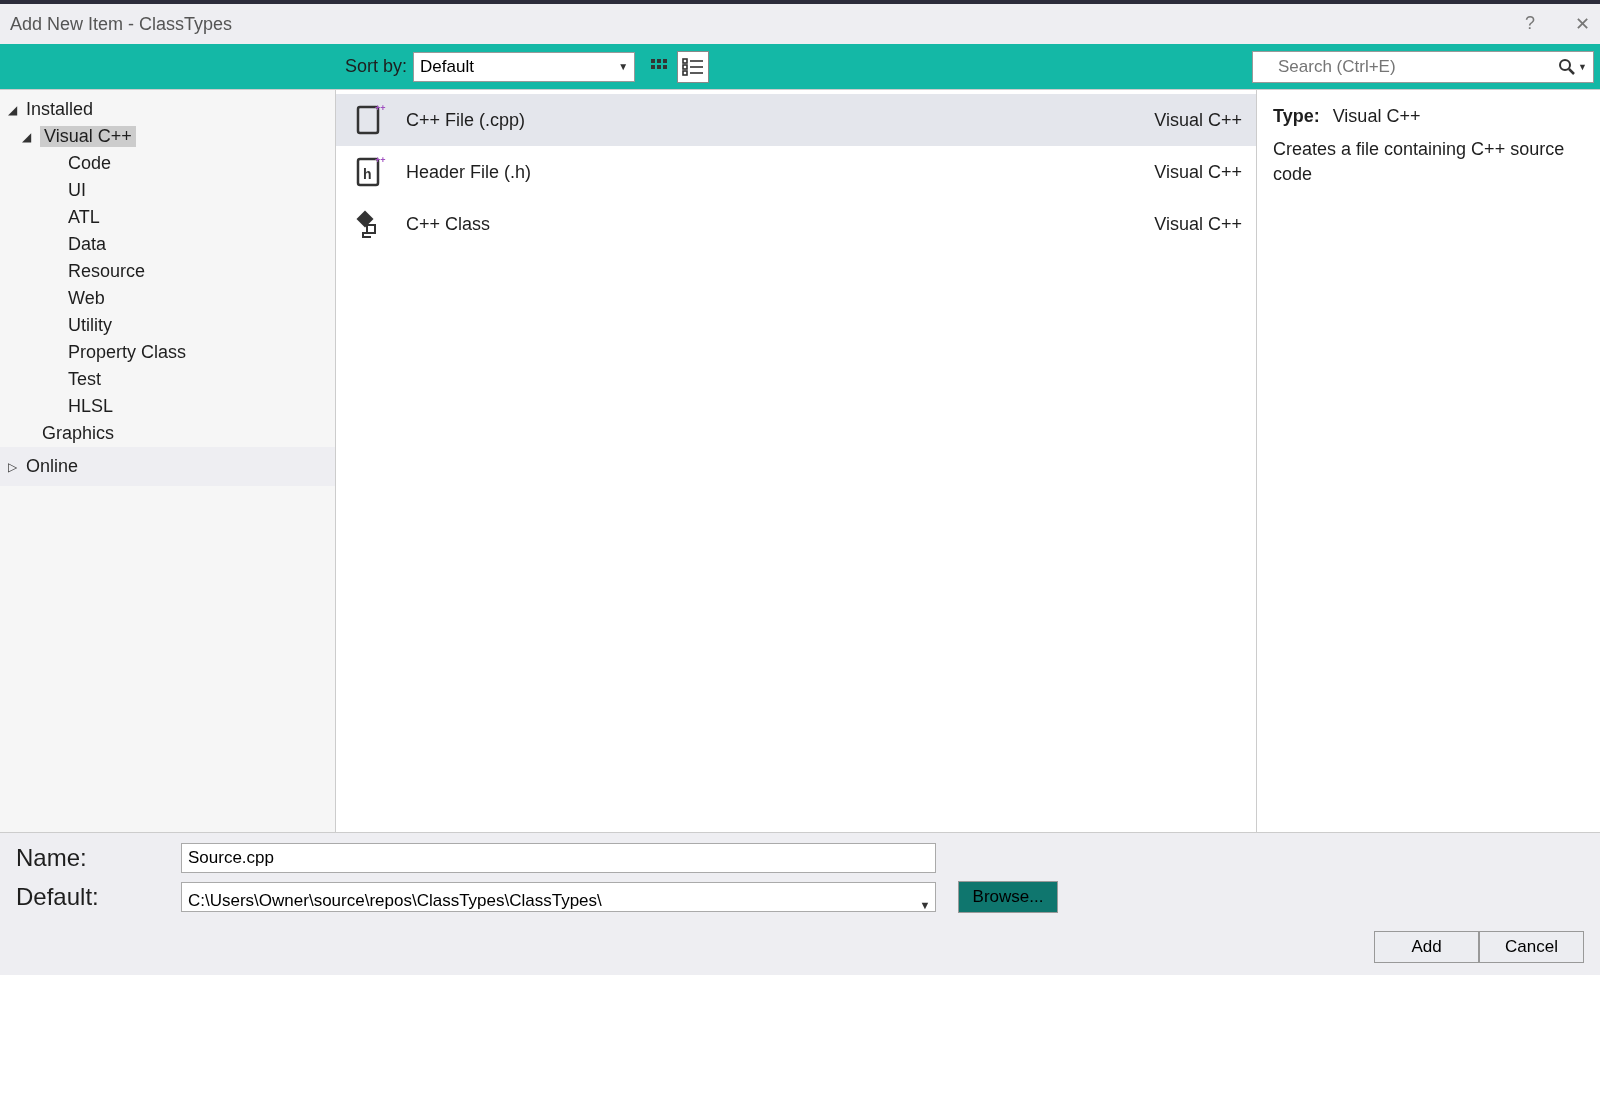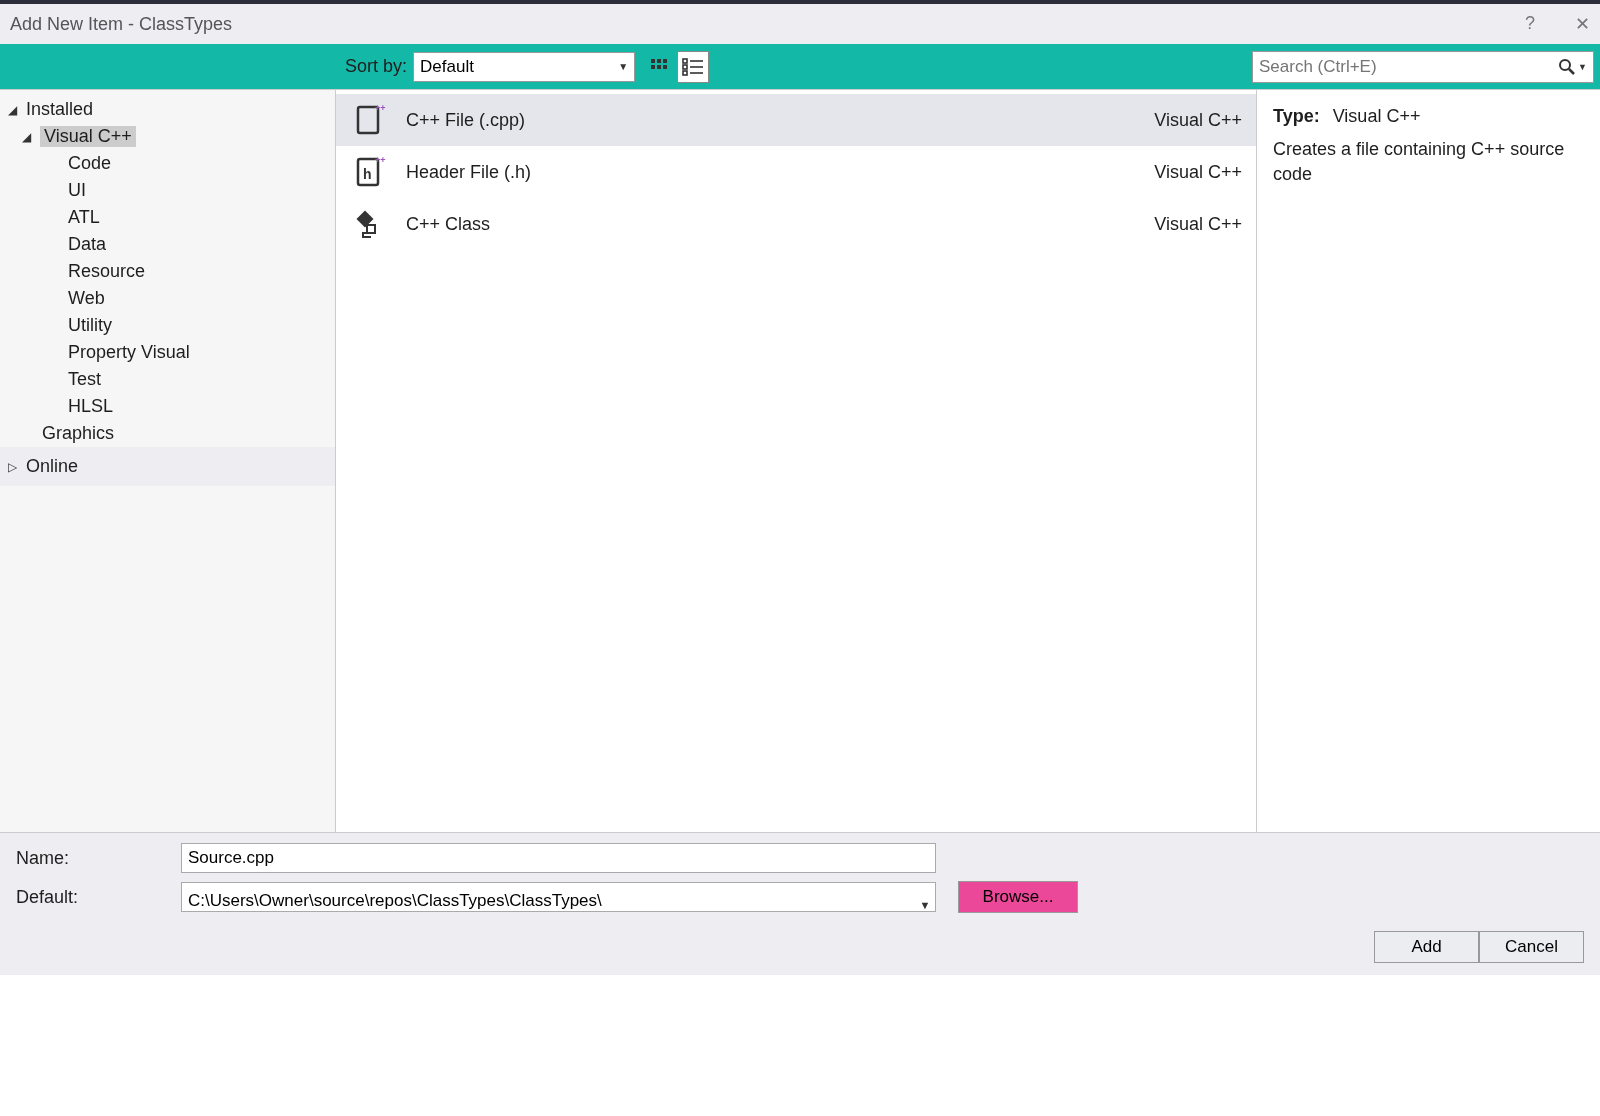--- a/index.html
+++ b/index.html
@@ -13,21 +13,21 @@
     .toolbar-spacer { width: 345px; }
     .sort-label { font-size: 18px; color: #1e1e1e; margin-right: 6px; }
     .sort-select { width: 222px; height: 30px; border: 1px solid #999; background: #fff; font-size: 17px; padding: 0 6px; display: flex; align-items: center; justify-content: space-between; cursor: pointer; text-align: center; }
     .sort-select .arrow { font-size: 10px; color: #333; }
     
     .view-buttons { display: flex; gap: 2px; margin-left: 8px; }
     .view-btn { width: 32px; height: 32px; display: flex; align-items: center; justify-content: center; border: 1px solid transparent; cursor: pointer; }
     .view-btn.selected { border: 1px solid #888; background: #fff; }
     
     .search-box { margin-left: auto; margin-right: 6px; width: 342px; height: 32px; border: 1px solid #999; background: #fff; display: flex; align-items: center; padding: 0 6px; }
-    .search-box input { flex: 1; border: none; outline: none; font-size: 17px; color: #333; }
+    .search-box input { flex: 1; border: none; outline: none; font-size: 17px; color: #333; margin-left: 19px; }
     .search-icon-wrap { display: flex; align-items: center; gap: 2px; }
     
     .main-area { display: flex; height: 742px; }
     
     .tree-panel { width: 336px; background: #f6f6f6; border-right: 1px solid #ccc; padding-top: 6px; }
     .tree-root-item, .tree-item, .tree-leaf { font-size: 18px; color: #1e1e1e; padding: 3px 0; cursor: pointer; display: flex; align-items: center; }
     .tree-root-item { padding-left: 8px; }
     .tree-item { padding-left: 22px; }
     .tree-item.selected span.label-bg { background: #ccc; padding: 0 4px; }
     .tree-leaf { padding-left: 68px; }
@@ -42,26 +42,26 @@
     .template-name { flex: 1; font-size: 18px; color: #1e1e1e; }
     .template-cat { font-size: 18px; color: #1e1e1e; }
     
     .details-panel { width: 344px; background: #fff; border-left: 1px solid #ccc; padding: 16px 16px; }
     .detail-type-row { font-size: 18px; margin-bottom: 10px; color: #1e1e1e; }
     .detail-type-row b { font-weight: 600; margin-right: 8px; }
     .detail-desc { font-size: 18px; color: #1e1e1e; line-height: 1.4; }
     
     .bottom-panel { background: #eeeef2; padding: 10px 16px 12px 16px; border-top: 1px solid #ccc; }
     .field-row { display: flex; align-items: center; margin-bottom: 8px; }
-    .field-label { width: 165px; font-size: 18px; color: #1e1e1e; }
+    .field-label { width: 165px; font-size: 24px; color: #1e1e1e; }
     .field-input { width: 755px; height: 30px; border: 1px solid #aaa; background: #fff; font-size: 17px; padding: 0 6px; outline: none; }
     .location-input-wrap { width: 755px; height: 30px; border: 1px solid #aaa; background: #fff; display: flex; align-items: flex-end; }
     .location-input-wrap input { flex: 1; border: none; outline: none; font-size: 17px; padding: 0 6px; }
     .dd-arrow { width: 20px; text-align: center; font-size: 11px; color: #333; cursor: pointer; }
-    .browse-btn { width: 120px; height: 32px; border: 1px solid #999; background: #ec4899; font-size: 17px; margin-left: 22px; cursor: pointer; }
+    .browse-btn { width: 100px; height: 32px; border: 1px solid #999; background: #0f766e; font-size: 17px; margin-left: 22px; cursor: pointer; }
     
     .button-row { display: flex; justify-content: flex-end; margin-top: 18px; }
     .dlg-btn { width: 105px; height: 32px; border: 1px solid #999; background: #ecedf1; font-size: 17px; cursor: pointer; }
   </style>
 </head>
 <body>
 
 <div class="title-bar">
   <span>Add New Item - ClassTypes</span>
   <div class="title-bar-right">
@@ -140,21 +140,21 @@
     <div class="tree-leaf">
         <span>Resource</span>
       </div>
     <div class="tree-leaf">
         <span>Web</span>
       </div>
     <div class="tree-leaf">
         <span>Utility</span>
       </div>
     <div class="tree-leaf">
-        <span>Property Visual</span>
+        <span>Property Class</span>
       </div>
     <div class="tree-leaf">
         <span>Test</span>
       </div>
     <div class="tree-leaf">
         <span>HLSL</span>
       </div>
     <div class="tree-item-level2 tree-item" style="padding-left:42px;">
         <span>Graphics</span>
       </div>

